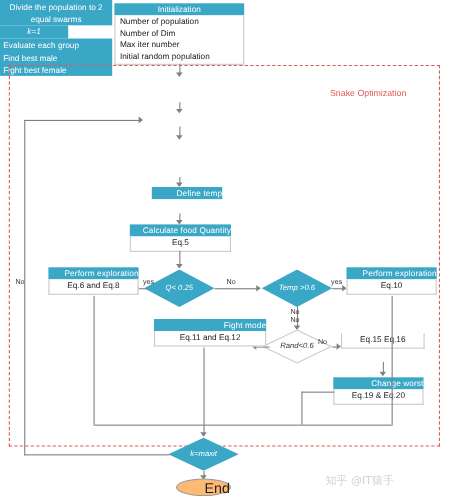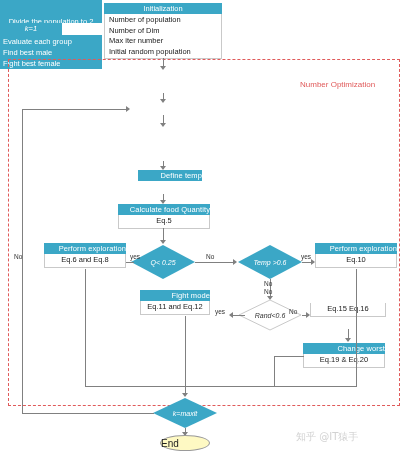--- a/index.html
+++ b/index.html
@@ -70,22 +70,22 @@
     transform:translateY(-50%);
     text-align:center;font-size:7px;font-style:italic;
     color:#ffffff;white-space:nowrap;
   }
   .dia.white .lbl{color:#333333;}
 
   
   .oval{
     position:absolute;box-sizing:border-box;
     border:1px solid #9a9a9a;border-radius:50%;
-    background:#fef9c3;color:#222;font-size:10px;
-    text-align:left;line-height:15px;
+    background:#fdba74;color:#222;font-size:13px;
+    text-align:right;line-height:15px;
   }
 
   
   .ln{position:absolute;background:#808080;}
   .lnv{width:1px;}
   .lnh{height:1px;}
 
   
   .ar{position:absolute;width:0;height:0;}
   .ar-d{border-left:3px solid transparent;border-right:3px solid transparent;border-top:4px solid #808080;}
@@ -108,36 +108,36 @@
     position:absolute;color:#d2d2d2;font-size:10px;white-space:nowrap;
     font-family:"DejaVu Sans",sans-serif;
   }
 </style>
 </head>
 <body>
 
 <div id="root">
 
   <div class="dashzone" style="left:8px;top:59px;width:392px;height:347px;"></div>
-  <div class="zonelbl" style="left:300px;top:80px;">Number Optimization</div>
+  <div class="zonelbl" style="left:300px;top:80px;">Snake Optimization</div>
 
   <div class="initbox" style="left:104px;top:3px;width:118px;">
     <div class="ihdr">Initialization</div>
     <div class="ibody">
       <div>Number of population</div>
       <div>Number of Dim</div>
       <div>Max iter number</div>
       <div>Initial random population</div>
     </div>
   </div>
 
   <div class="ln lnv" style="left:163px;top:58px;height:10px;"></div>
   <div class="ar ar-d" style="left:160px;top:66px;"></div>
 
-  <div class="solid" style="left:112px;top:70px;width:102px;height:23px;padding-top:16px;">
+  <div class="solid" style="left:112px;top:70px;width:102px;height:23px;padding-top:1px;">
     <div>Divide the population to 2</div>
     <div>equal swarms</div>
   </div>
 
   <div class="ln lnv" style="left:163px;top:93px;height:8px;"></div>
   <div class="ar ar-d" style="left:160px;top:99px;"></div>
 
   <div class="solid" style="left:132px;top:103px;width:62px;height:12px;line-height:12px;font-style:italic;">
     <span>k=1</span>
   </div>
@@ -219,21 +219,21 @@
   <div class="ln lnh" style="left:233px;top:315px;width:12px;"></div>
   <div class="ar ar-l" style="left:229px;top:312px;"></div>
   <div class="elbl" style="left:215px;top:308px;">yes</div>
 
   <div class="ln lnh" style="left:302px;top:315px;width:6px;"></div>
   <div class="ar ar-r" style="left:306px;top:312px;"></div>
   <div class="elbl" style="left:289px;top:308px;">No</div>
 
   <div class="elbl" style="left:264px;top:288px;">No</div>
 
-  <div class="node" style="left:140px;top:290px;width:70px;">
+  <div class="node" style="left:140px;top:290px;width:102px;">
     <div class="hdr">Fight mode</div>
     <div class="body">Eq.11 and Eq.12</div>
   </div>
 
   <div class="node" style="left:310px;top:303px;width:76px;">
     <div class="body">Eq.15 Eq.16</div>
   </div>
 
   <div class="ln lnv" style="left:348px;top:329px;height:12px;"></div>
   <div class="ar ar-d" style="left:345px;top:338px;"></div>

